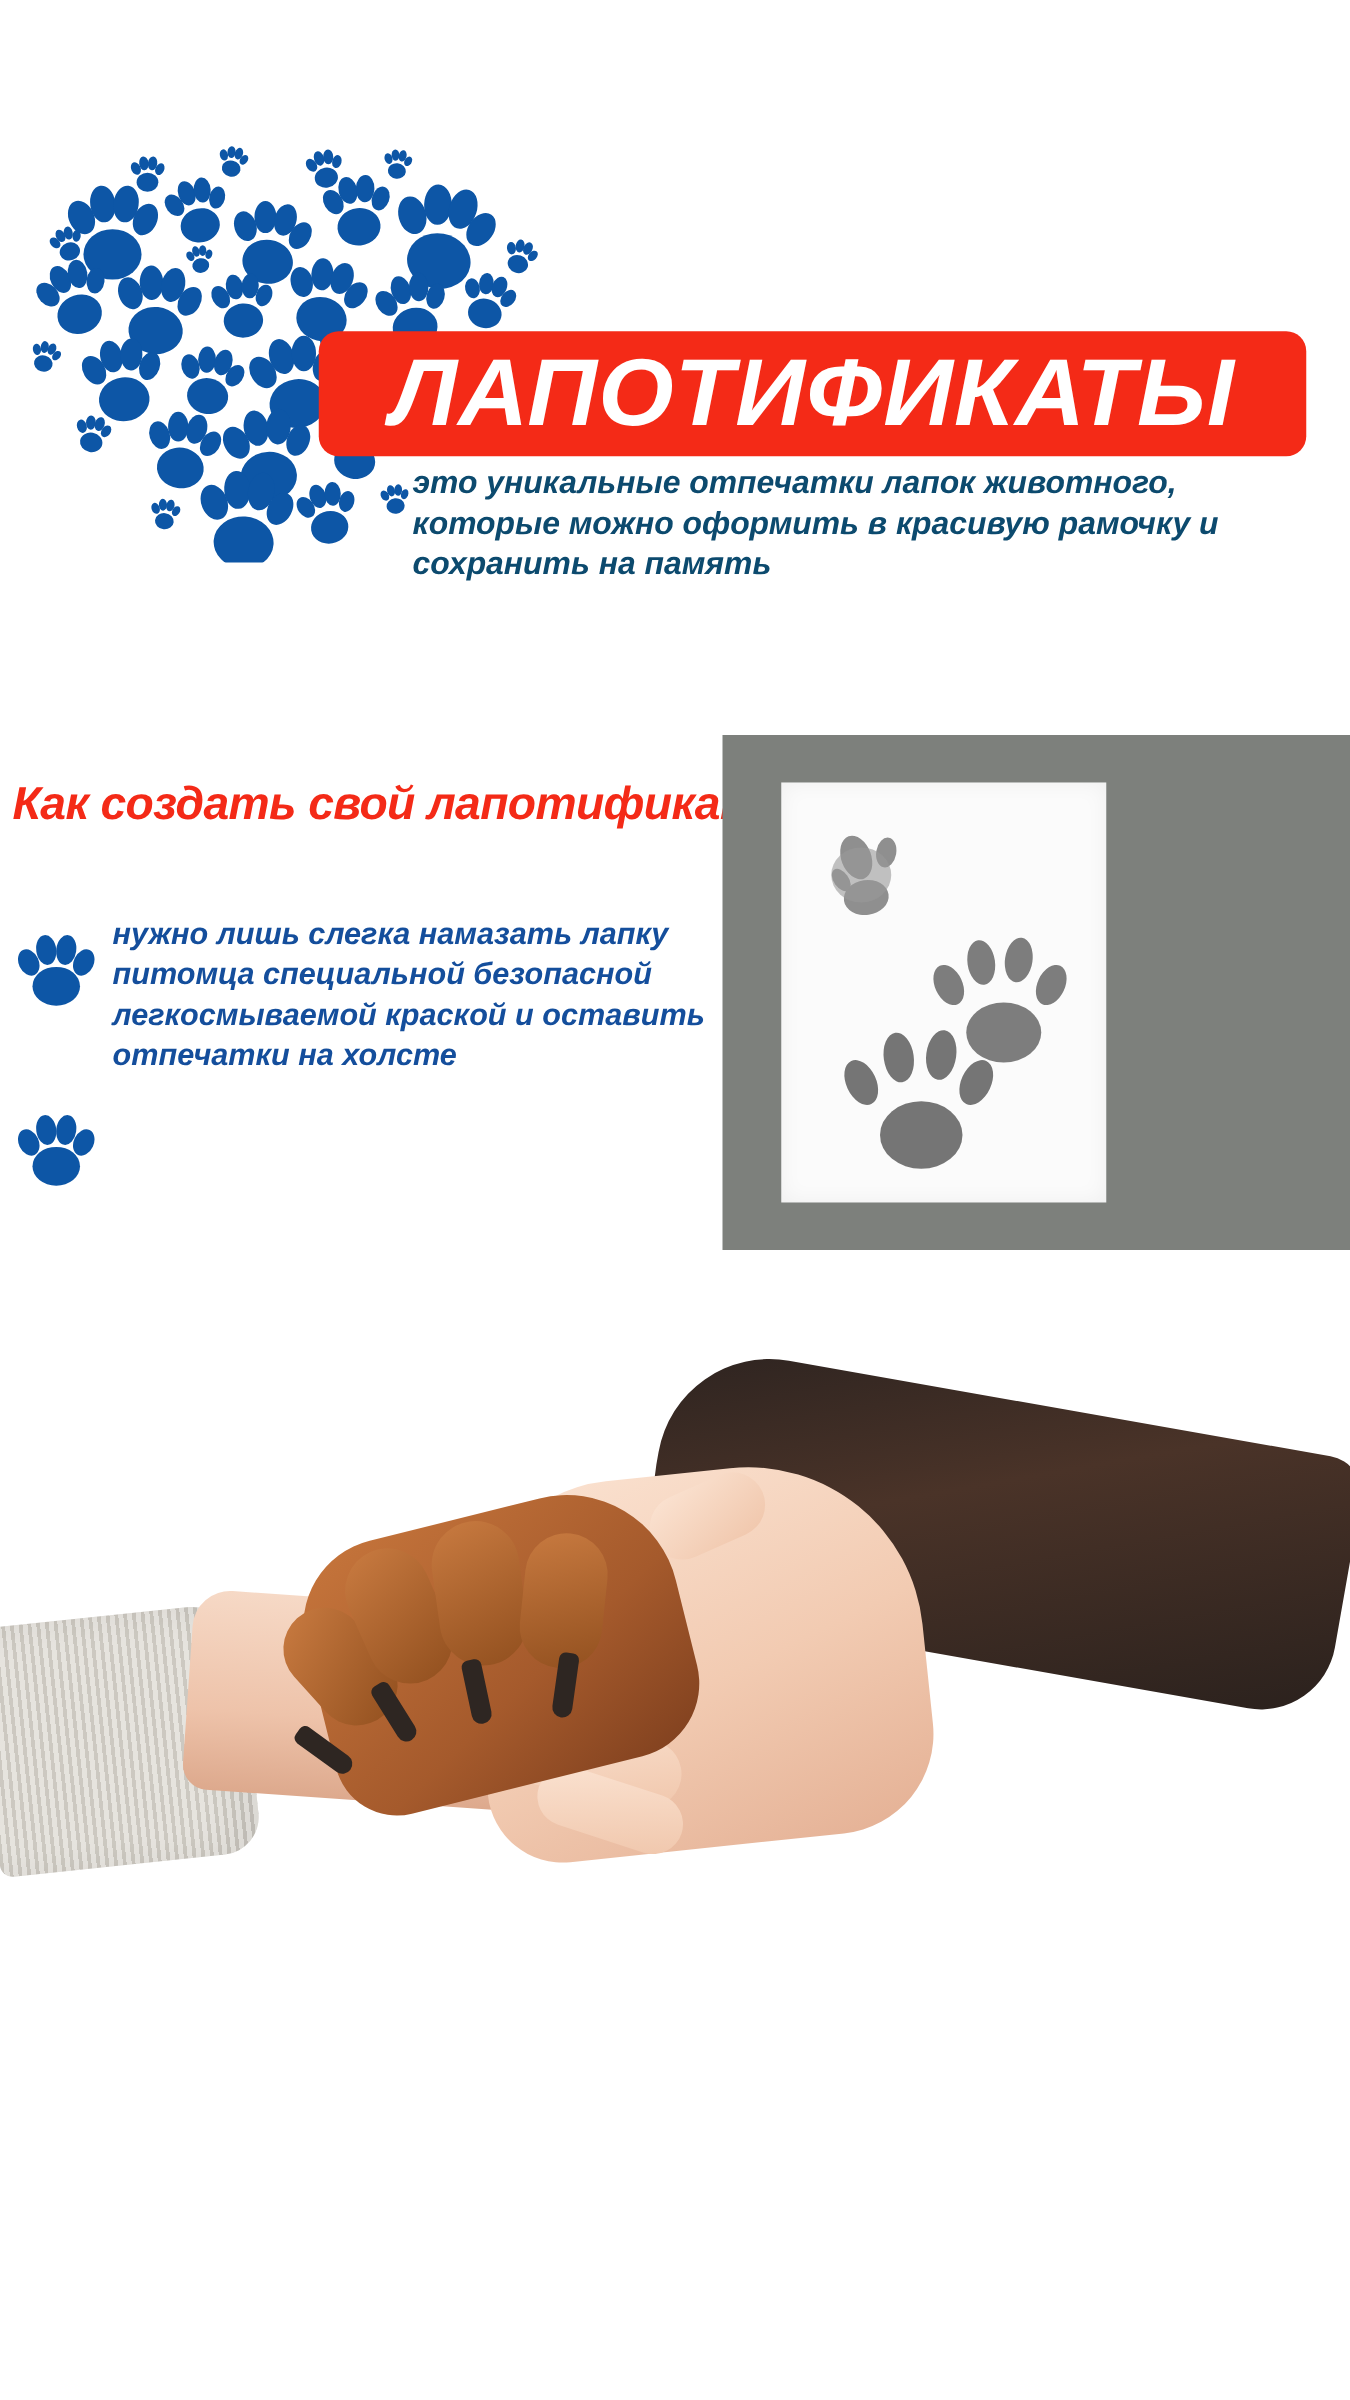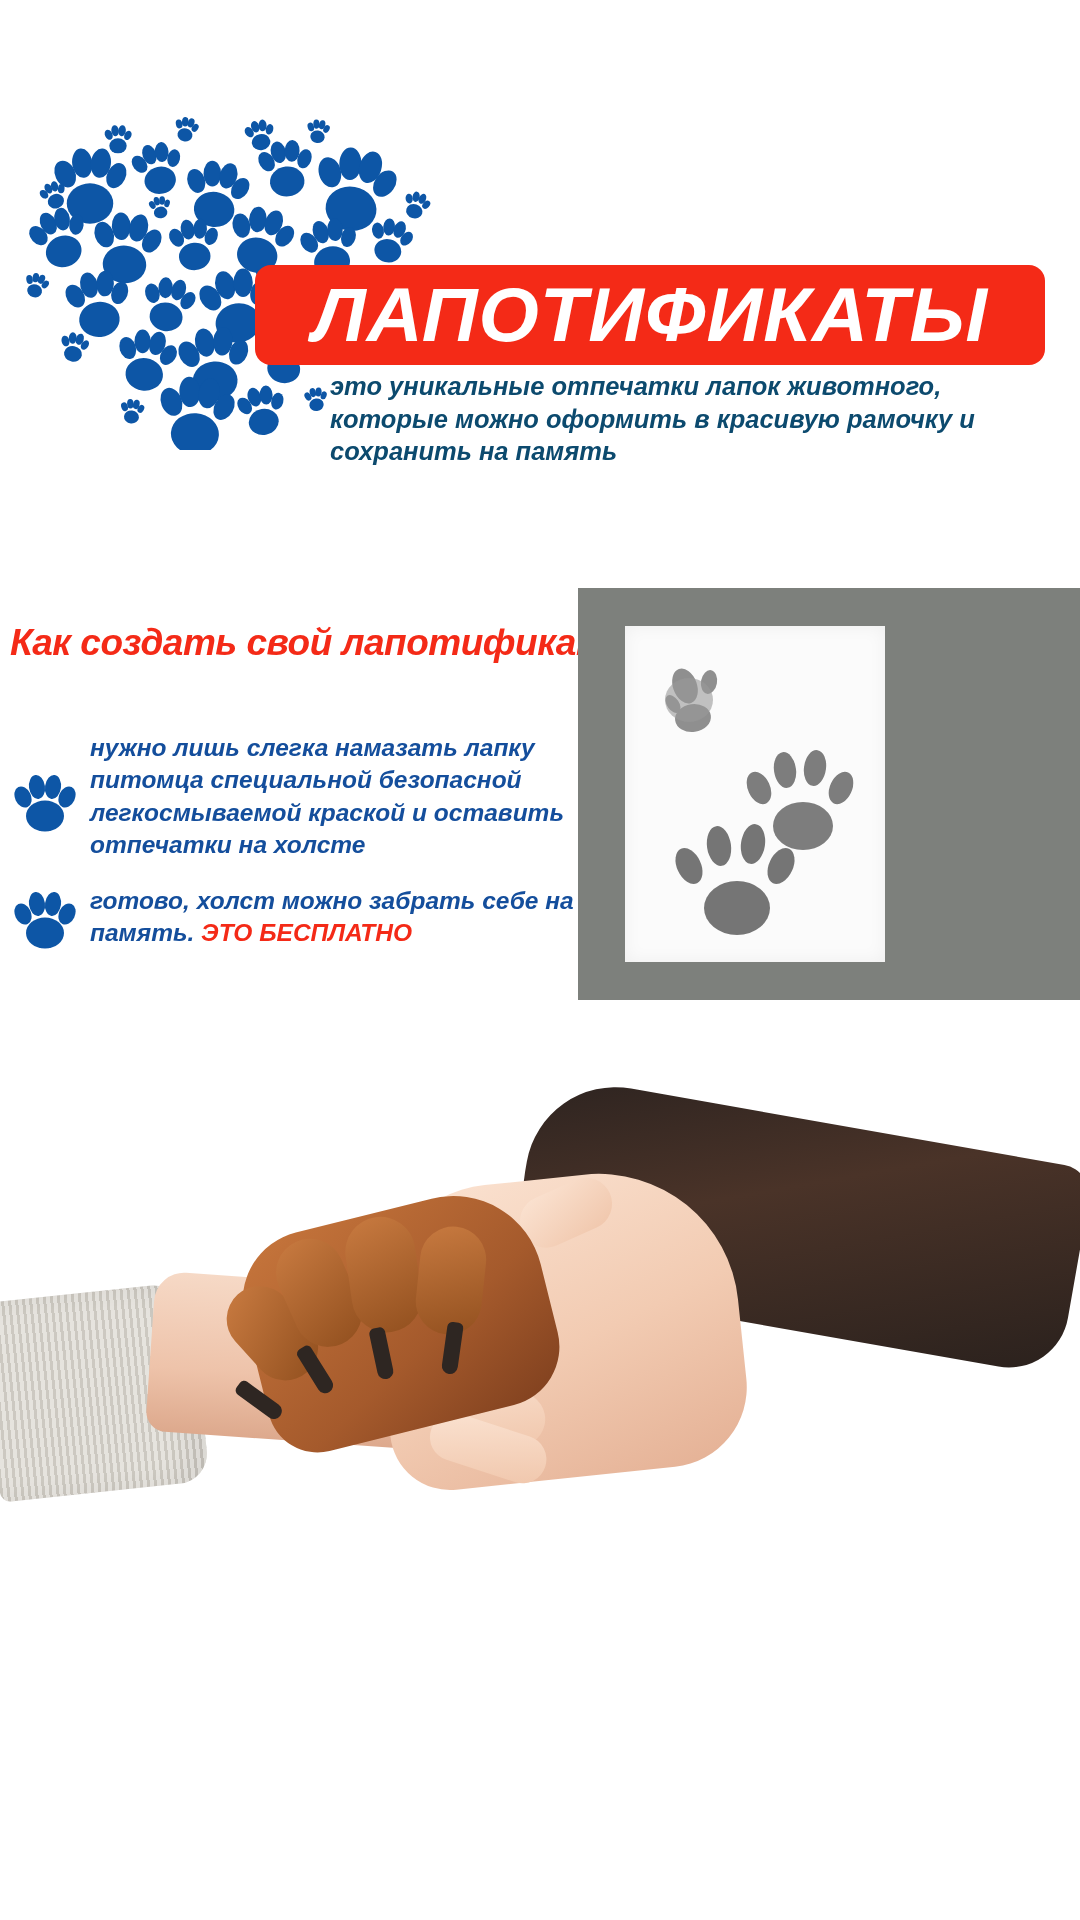--- a/index.html
+++ b/index.html
@@ -76,21 +76,21 @@
     color: #f42a17;
     font-size: 37px;
     font-weight: bold;
     font-style: italic;
     letter-spacing: -0.5px;
   }
 
   .step {
     position: absolute;
     display: flex;
-    align-items: center;
+    align-items: flex-start;
   }
   #step-1 { left: 14px; top: 728px; width: 560px; }
   #step-2 { left: 14px; top: 878px; width: 560px; }
 
   .step-icon {
     flex: 0 0 auto;
     width: 62px;
     height: 62px;
     margin-right: 14px;
   }
@@ -307,21 +307,20 @@
     <svg viewBox="0 0 62 62" width="62" height="62" aria-hidden="true">
       <g fill="#0d56a6">
         <ellipse cx="31" cy="43" rx="19" ry="15.5"></ellipse>
         <ellipse cx="9" cy="24" rx="8" ry="11" transform="rotate(-25 9 24)"></ellipse>
         <ellipse cx="23" cy="14" rx="8" ry="12" transform="rotate(-8 23 14)"></ellipse>
         <ellipse cx="39" cy="14" rx="8" ry="12" transform="rotate(8 39 14)"></ellipse>
         <ellipse cx="53" cy="24" rx="8" ry="11" transform="rotate(25 53 24)"></ellipse>
       </g>
     </svg>
   </span>
-  <span class="step-text"><span>готово, холст можно забрать себе на память. </span><span class="free-badge">ЭТО БЕСПЛАТНО</span></span>
 </div>
 
 <div id="frame">
   <div id="frame-mat">
     <svg class="print" style="left:18px; top:30px; width:120px; height:110px;" viewBox="0 0 120 110" aria-hidden="true">
       <g fill="#7c7c7c" opacity="0.85">
         <ellipse cx="42" cy="30" rx="12" ry="18" transform="rotate(-20 42 30)"></ellipse>
         <ellipse cx="66" cy="26" rx="8" ry="12" transform="rotate(10 66 26)"></ellipse>
         <ellipse cx="50" cy="62" rx="18" ry="14" transform="rotate(-8 50 62)"></ellipse>
         <ellipse cx="30" cy="48" rx="6" ry="10" transform="rotate(-35 30 48)"></ellipse>

